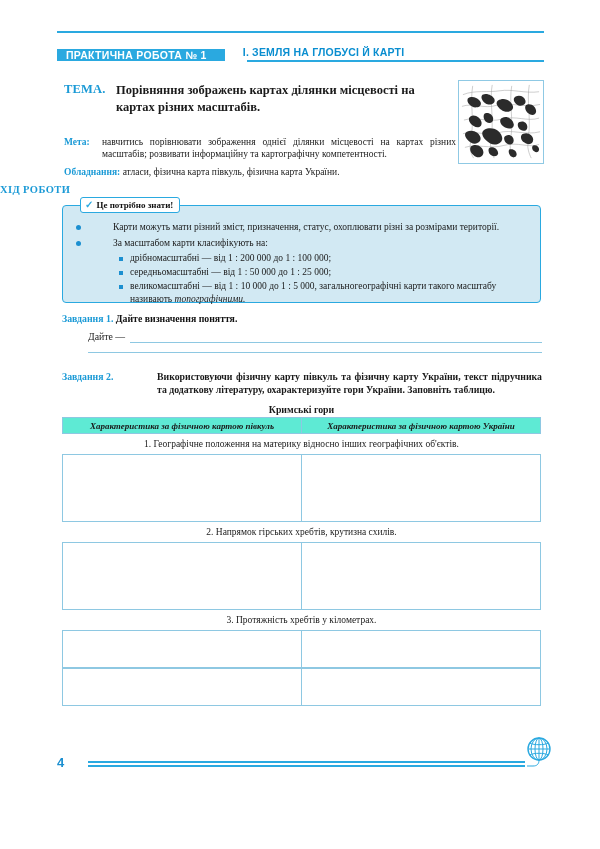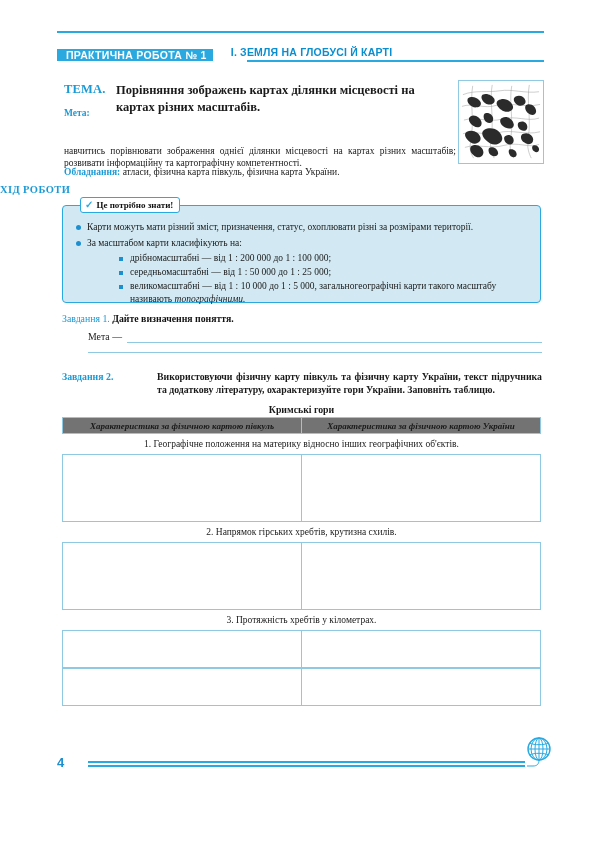--- a/index.html
+++ b/index.html
@@ -43,21 +43,21 @@
     display: flex;
     align-items: stretch;
   }
   .wb-badge {
     background: #2aa9e0;
     color: #ffffff;
     font-family: "Liberation Sans", sans-serif;
     font-weight: bold;
     font-size: 10.5px;
     letter-spacing: 0.3px;
-    padding: 3px 6px 3px 9px;
+    padding: 3px 18px 3px 9px;
     display: flex;
     align-items: center;
     white-space: nowrap;
     margin-top: 7px;
   }
   .wb-chapter {
     color: #0a8ed0;
     font-family: "Liberation Sans", sans-serif;
     font-weight: bold;
     font-size: 10.5px;
@@ -92,24 +92,23 @@
   }
   .tema-text {
     font-weight: bold;
     font-size: 12.5px;
     line-height: 16.5px;
     flex: 1;
   }
 
   .meta {
     position: absolute;
-    left: 64px; top: 107px;
+    left: 64px; top: 136px;
     width: 392px;
     display: flex;
-    flex-direction: column;
   }
   .meta-label {
     color: #1b9ad6;
     font-weight: bold;
     font-size: 9.5px;
     flex: 0 0 38px;
     padding-top: 0.5px;
   }
   .meta-text {
     font-size: 9.5px;
@@ -190,20 +189,21 @@
   .infobox-body {
     position: absolute;
     left: 0; top: 15px;
     width: 479px;
     padding: 0 12px 0 10px;
   }
   .bullet-row {
     display: flex;
     align-items: flex-start;
     margin-bottom: 3px;
+    gap: 26px;
   }
   .bullet-dot {
     flex: 0 0 14px;
     padding-top: 4px;
   }
   .bullet-dot i {
     display: block;
     width: 5px; height: 5px;
     border-radius: 50%;
     background: #1b8fd0;
@@ -238,21 +238,21 @@
   .sub-text em { font-style: italic; }
 
   
   .task1 {
     position: absolute;
     left: 62px; top: 313px;
     width: 480px;
     font-size: 9.8px;
     font-weight: bold;
   }
-  .task-num { color: #1b9ad6; font-weight: normal; }
+  .task-num { color: #1b9ad6; font-weight: bold; }
   .task-body { color: #111; font-weight: bold; }
 
   .ans-line1 {
     position: absolute;
     left: 88px; top: 331px;
     width: 454px;
     display: flex;
     align-items: flex-end;
   }
   .ans-prefix {
@@ -306,21 +306,21 @@
   }
 
   
   .tbl {
     position: absolute;
     left: 62px; top: 417px;
     width: 479px;
   }
   .tbl-head {
     display: flex;
-    background: #737373;
+    background: #5eead4;
     border: 1px solid #8ec8e2;
     height: 17px;
   }
   .tbl-head > div {
     flex: 1;
     display: flex;
     align-items: center;
     justify-content: center;
     font-size: 9px;
     font-weight: bold;
@@ -496,21 +496,21 @@
 
     </div>
   </div>
 
   <div class="task1">
     <span class="task-num">Завдання 1.</span>
     <span class="task-body">Дайте визначення поняття.</span>
   </div>
 
   <div class="ans-line1">
-    <span class="ans-prefix">Мета —</span>
+    <span class="ans-prefix">Дайте —</span>
     <span class="rule"></span>
   </div>
   <div class="ans-line2"></div>
 
   <div class="task2">
     <div class="task2-num">Завдання 2.</div>
     <div class="task2-text">Використовуючи фізичну карту півкуль та фізичну карту України, текст підручника та додаткову літературу, охарактеризуйте гори України. Заповніть таблицю.</div>
   </div>
 
   <div class="tbl-title">Кримські гори</div>

